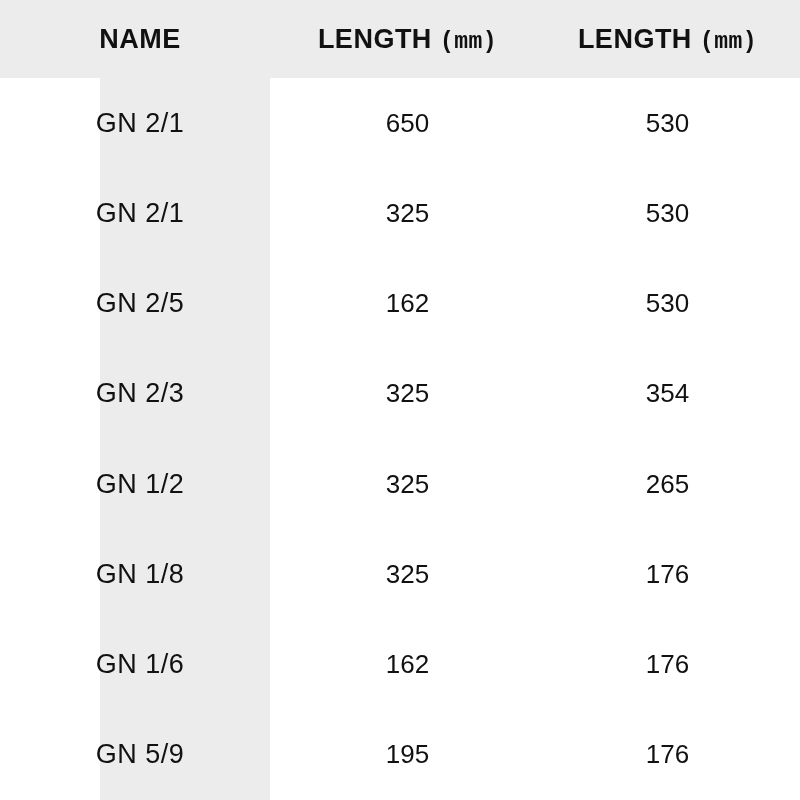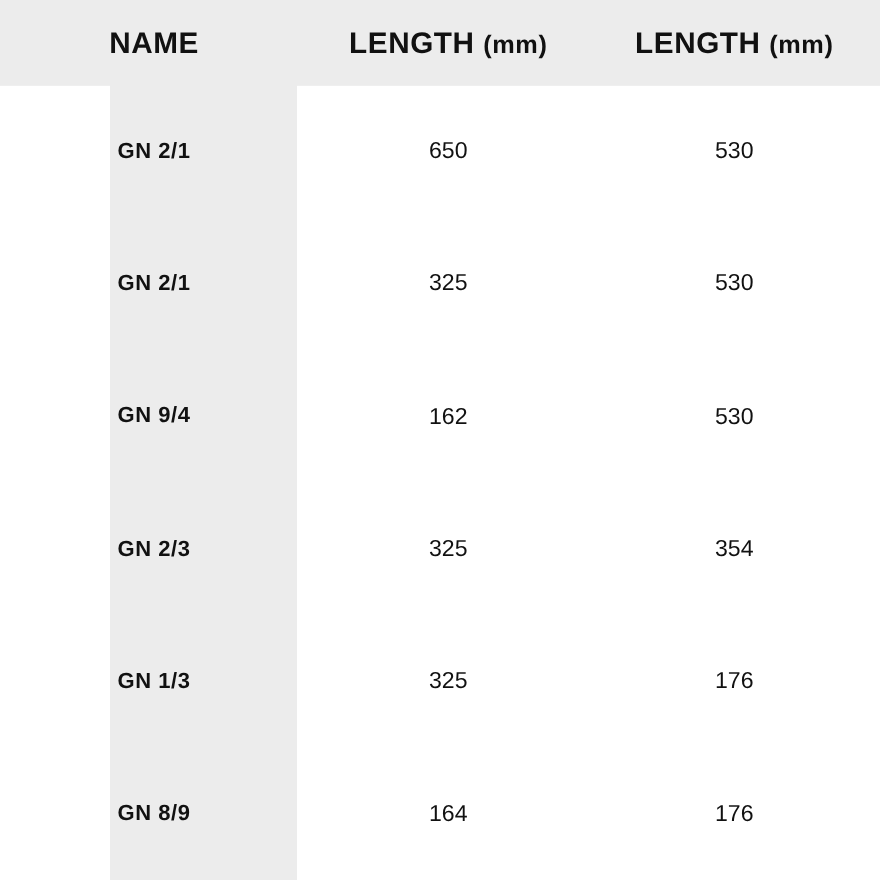--- a/index.html
+++ b/index.html
@@ -59,38 +59,39 @@
     font-weight: bold;
     color: #111111;
     letter-spacing: 0.5px;
     vertical-align: middle;
     padding: 0;
   }
 
   thead th .unit {
     font-size: 23px;
     font-weight: bold;
+    font-family: Liberation Mono, monospace;
   }
 
   tbody td {
     height: 80px;
     text-align: center;
     vertical-align: middle;
     padding: 0;
     color: #111111;
   }
 
   tbody td.name-cell {
-    font-size: 20px;
-    font-weight: bold;
+    font-size: 27px;
+    font-weight: normal;
     letter-spacing: 0.5px;
   }
 
   tbody td.num-cell {
-    font-size: 21px;
+    font-size: 26px;
     font-weight: normal;
   }
 </style>
 </head>
 <body>
 
 <div id="page">
 
   <div class="name-band"></div>
   <div class="header-band"></div>
@@ -121,35 +122,45 @@
         <td class="name-cell">GN 2/1</td>
         <td class="num-cell">650</td>
         <td class="num-cell">530</td>
       </tr>
       <tr>
         <td class="name-cell">GN 2/1</td>
         <td class="num-cell">325</td>
         <td class="num-cell">530</td>
       </tr>
       <tr>
-        <td class="name-cell">GN 9/4</td>
+        <td class="name-cell">GN 2/5</td>
         <td class="num-cell">162</td>
         <td class="num-cell">530</td>
       </tr>
       <tr>
         <td class="name-cell">GN 2/3</td>
         <td class="num-cell">325</td>
         <td class="num-cell">354</td>
       </tr>
       <tr>
-        <td class="name-cell">GN 1/3</td>
+        <td class="name-cell">GN 1/2</td>
+        <td class="num-cell">325</td>
+        <td class="num-cell">265</td>
+      </tr>
+      <tr>
+        <td class="name-cell">GN 1/8</td>
         <td class="num-cell">325</td>
         <td class="num-cell">176</td>
       </tr>
       <tr>
-        <td class="name-cell">GN 8/9</td>
-        <td class="num-cell">164</td>
+        <td class="name-cell">GN 1/6</td>
+        <td class="num-cell">162</td>
+        <td class="num-cell">176</td>
+      </tr>
+      <tr>
+        <td class="name-cell">GN 5/9</td>
+        <td class="num-cell">195</td>
         <td class="num-cell">176</td>
       </tr>
     </tbody>
   </table>
 
 </div>
 
 </body></html>

